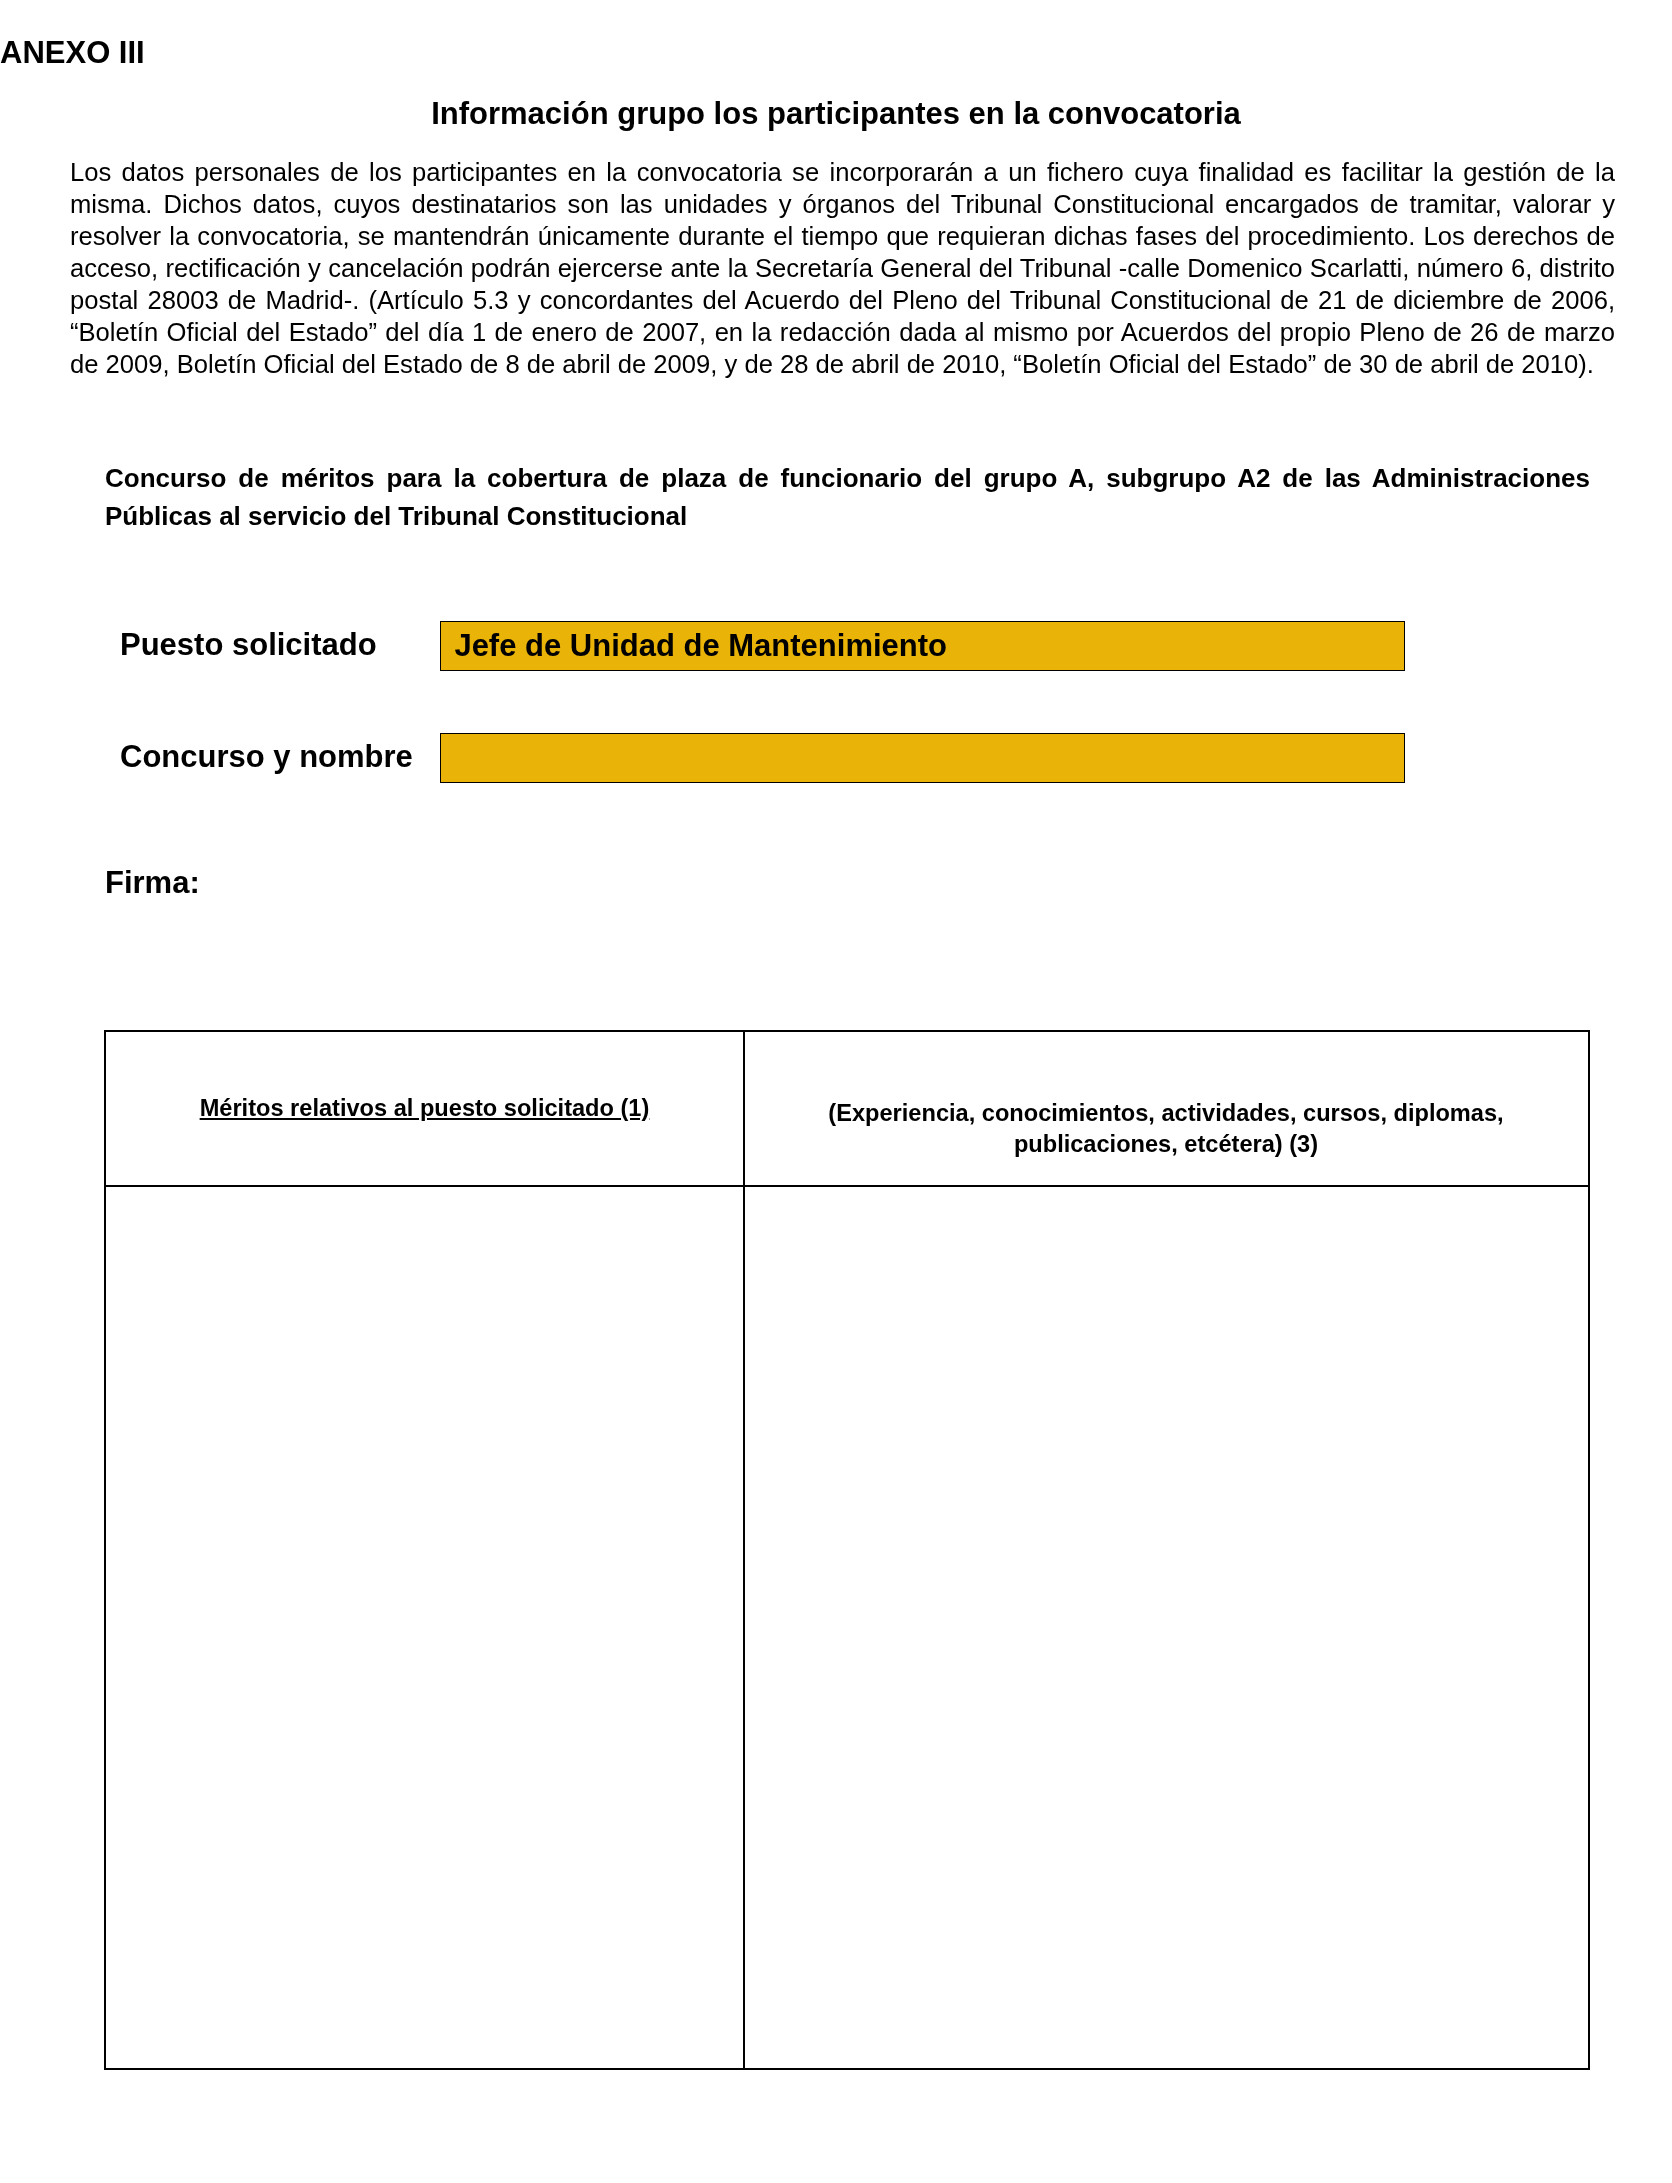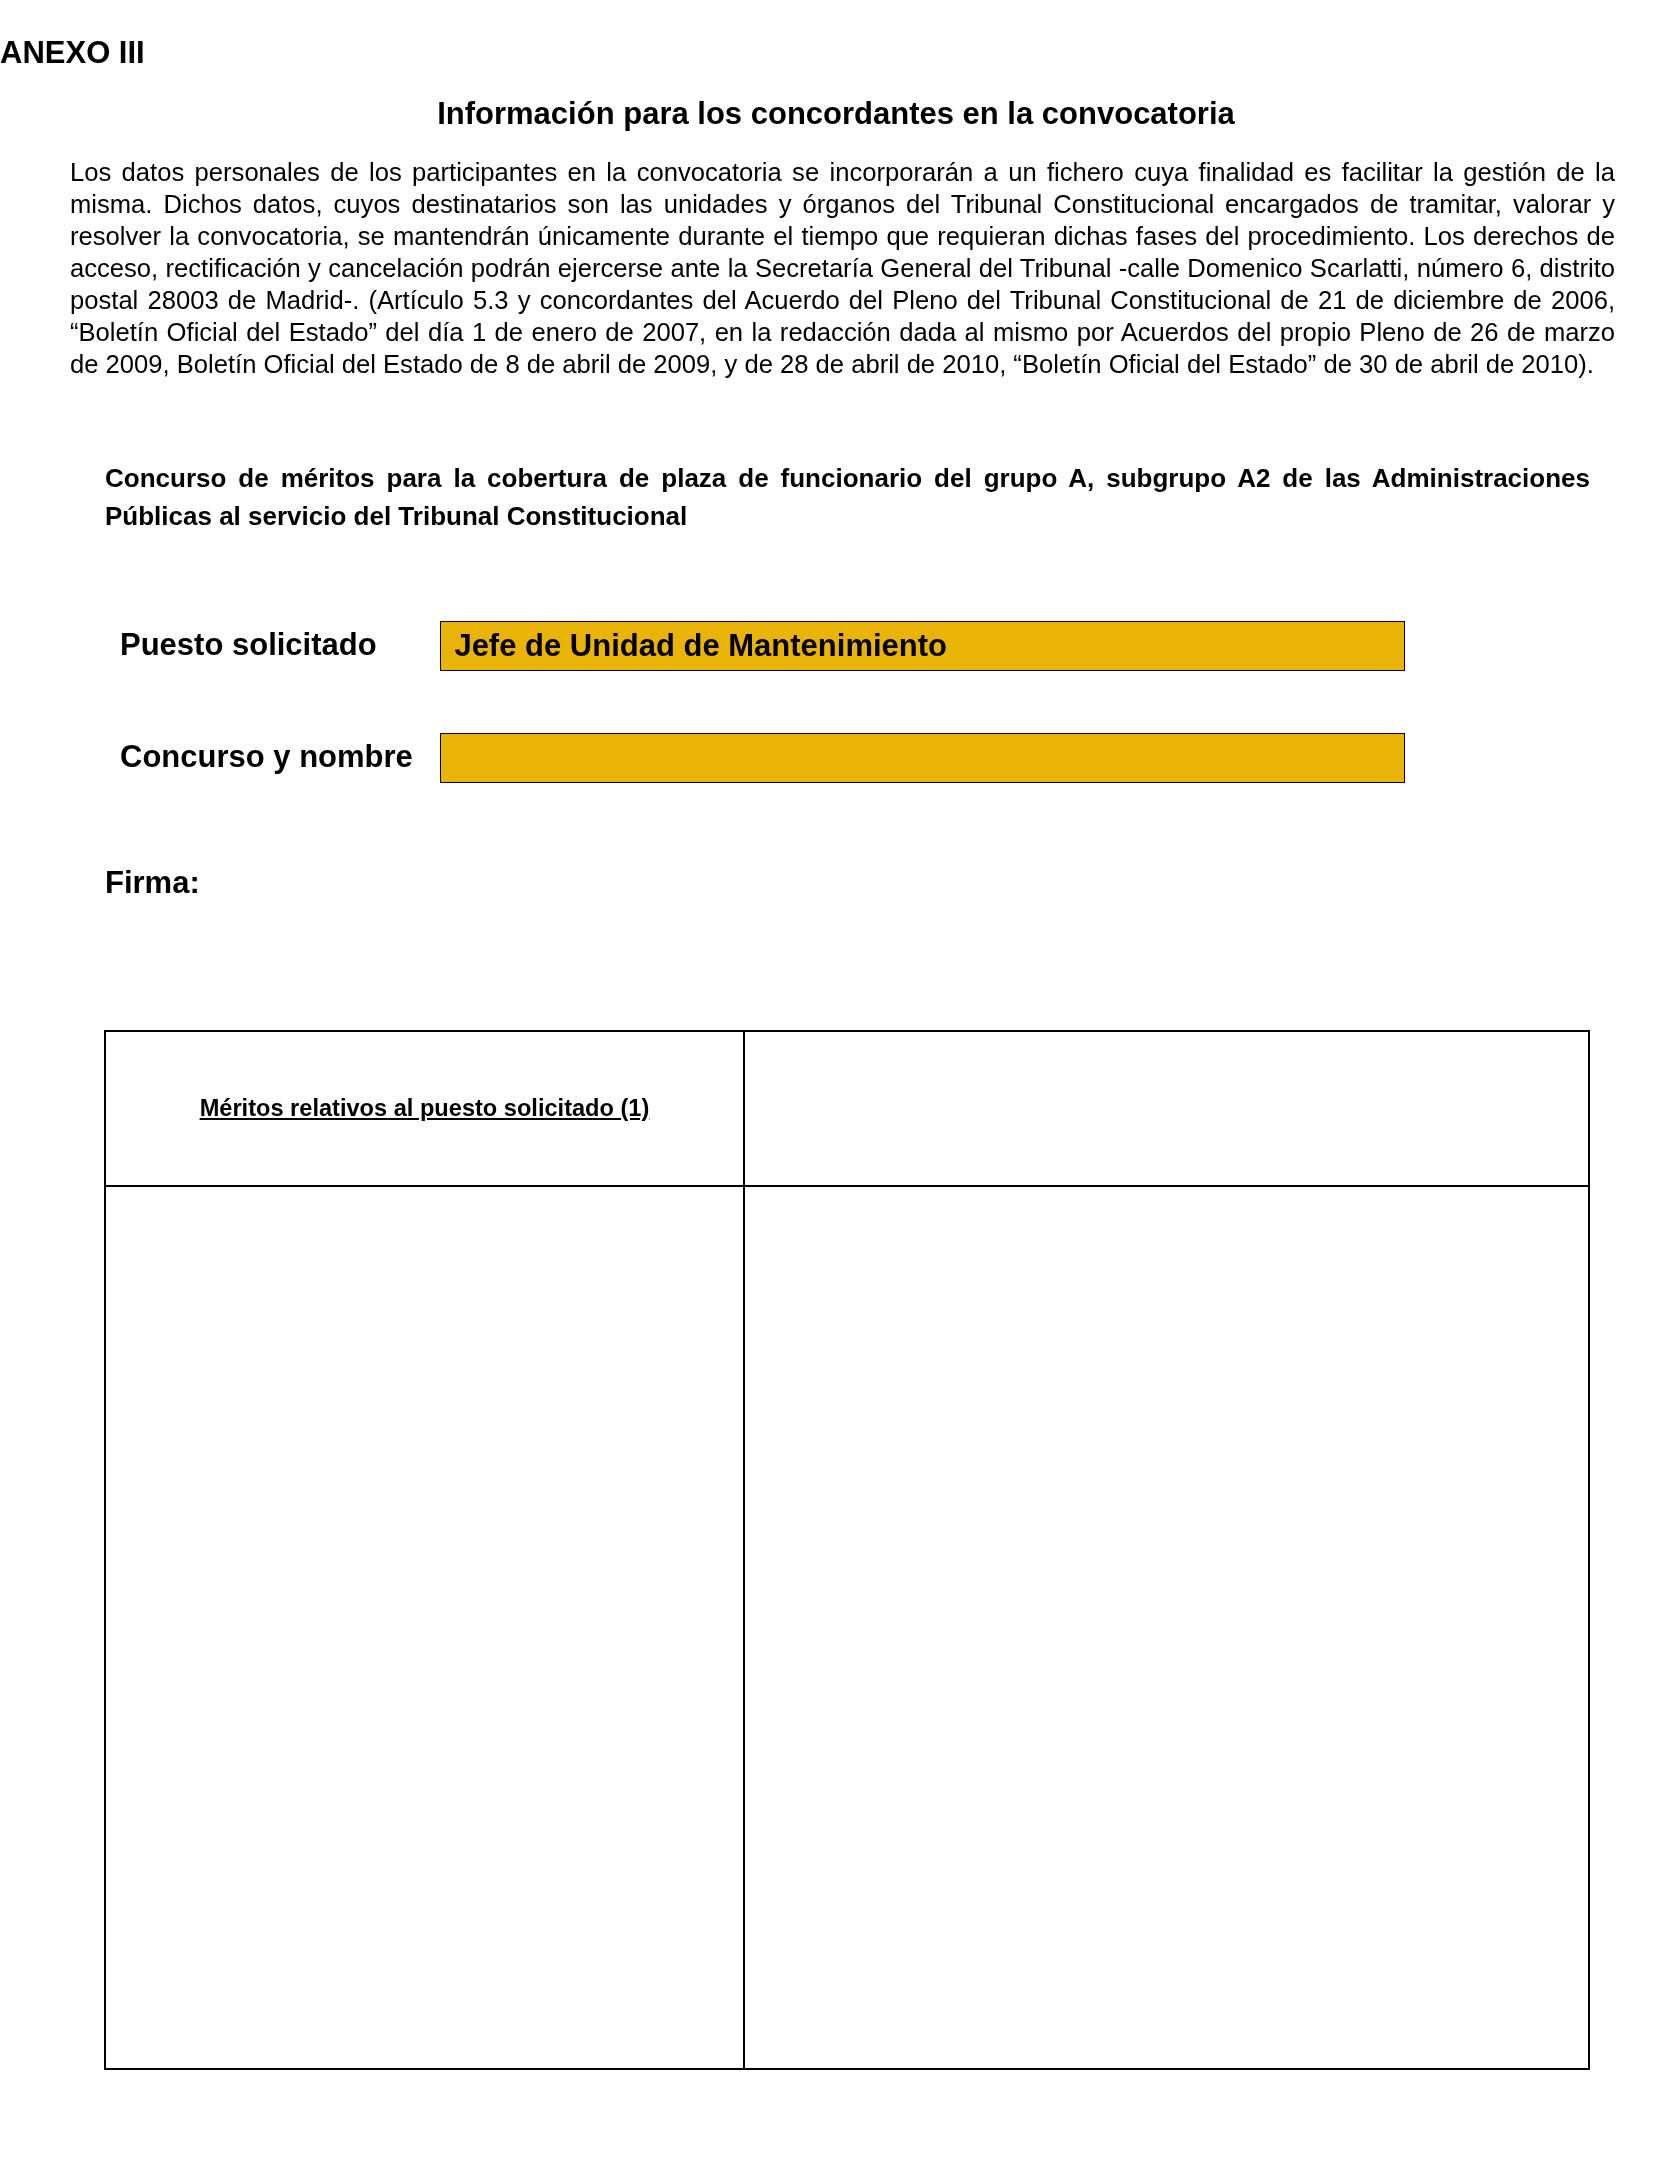--- a/index.html
+++ b/index.html
@@ -153,21 +153,21 @@
     left: 639px;
     top: 156px;
     right: 0;
     bottom: 0;
   }
 </style>
 </head>
 <body>
 
 <div class="abs anexo-title">ANEXO III</div>
-<div class="abs info-title">Información para los concordantes en la convocatoria</div>
+<div class="abs info-title">Información grupo los participantes en la convocatoria</div>
 <div class="abs privacy-paragraph">Los datos personales de los participantes en la convocatoria se incorporarán a un fichero cuya finalidad es facilitar la gestión de la misma. Dichos datos, cuyos destinatarios son las unidades y órganos del Tribunal Constitucional encargados de tramitar, valorar y resolver la convocatoria, se mantendrán únicamente durante el tiempo que requieran dichas fases del procedimiento. Los derechos de acceso, rectificación y cancelación podrán ejercerse ante la Secretaría General del Tribunal -calle Domenico Scarlatti, número 6, distrito postal 28003 de Madrid-. (Artículo 5.3 y concordantes del Acuerdo del Pleno del Tribunal Constitucional de 21 de diciembre de 2006, “Boletín Oficial del Estado” del día 1 de enero de 2007, en la redacción dada al mismo por Acuerdos del propio Pleno de 26 de marzo de 2009, Boletín Oficial del Estado de 8 de abril de 2009, y de 28 de abril de 2010, “Boletín Oficial del Estado” de 30 de abril de 2010).</div>
 
 <div class="abs concurso-heading">Concurso de méritos para la cobertura de plaza de funcionario del grupo A, subgrupo A2 de las Administraciones Públicas al servicio del Tribunal Constitucional</div>
 
 <div class="abs field-label label-puesto">Puesto solicitado</div>
 <div class="abs field-box box-puesto">
   <span class="field-value">Jefe de Unidad de Mantenimiento</span>
 </div>
 
 <div class="abs field-label label-apellidos">Concurso y nombre</div>
@@ -175,19 +175,20 @@
   <span class="field-value"></span>
 </div>
 
 <div class="abs field-label label-firma">Firma:</div>
 
 <div class="abs merits-table">
   <div class="header-cell-left">
     <span>Méritos relativos al puesto solicitado (1)</span>
   </div>
   <div class="header-cell-right">
+    <div class="hdr-line2">(Experiencia, conocimientos, actividades, cursos, diplomas, publicaciones, etcétera) (3)</div>
   </div>
   <div class="col-divider"></div>
   <div class="header-divider"></div>
   <div class="body-cell-left"></div>
   <div class="body-cell-right"></div>
 </div>
 
 
 </body></html>

